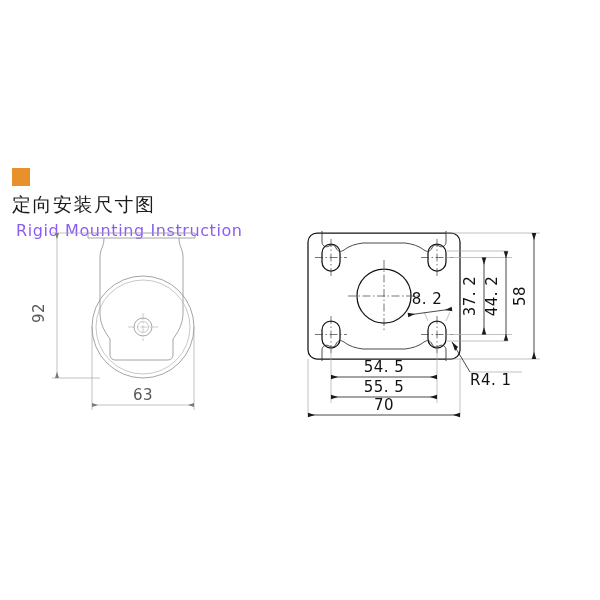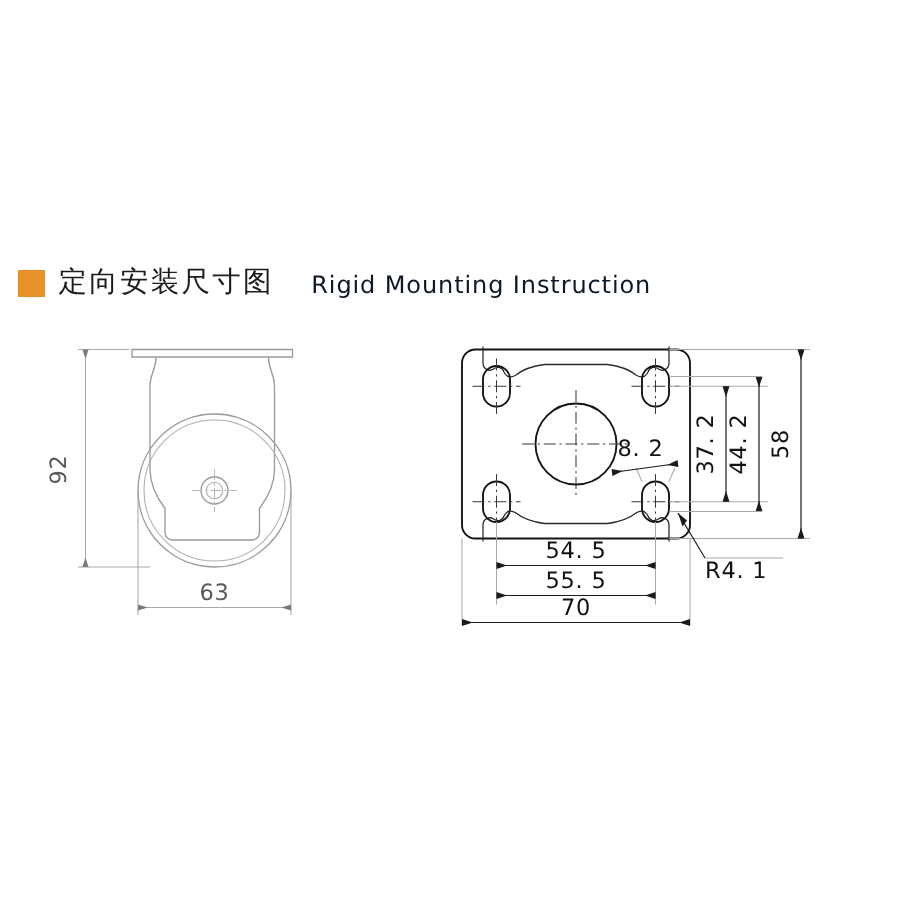--- a/index.html
+++ b/index.html
@@ -17,46 +17,47 @@
   #root {
     position: absolute;
     inset: 0;
     background: #ffffff;
   }
   .header {
     position: absolute;
     left: 12px;
     top: 168px;
     display: flex;
-    align-items: flex-end;
+    align-items: flex-start;
     gap: 9px;
     height: 30px;
+    flex-direction: column;
   }
   .header-bullet {
     width: 18px;
     height: 18px;
     background: #e8912b;
     flex: 0 0 auto;
   }
   .header-title-cn {
     font-family: "DejaVu Sans", sans-serif;
     font-size: 19px;
     color: #1c1c1c;
     letter-spacing: 1.5px;
     line-height: 1;
     white-space: nowrap;
   }
   .header-title-en {
     font-family: "DejaVu Sans", sans-serif;
     font-size: 16px;
-    color: #0f172a;
+    color: #8b5cf6;
     letter-spacing: 0.6px;
     line-height: 1;
     white-space: nowrap;
-    margin-left: 16px;
+    margin-left: 4px;
   }
   .drawing-area {
     position: absolute;
     left: 0;
     top: 205px;
     width: 600px;
     height: 220px;
   }
   svg.dwg { display: block; }
   .light-line {

